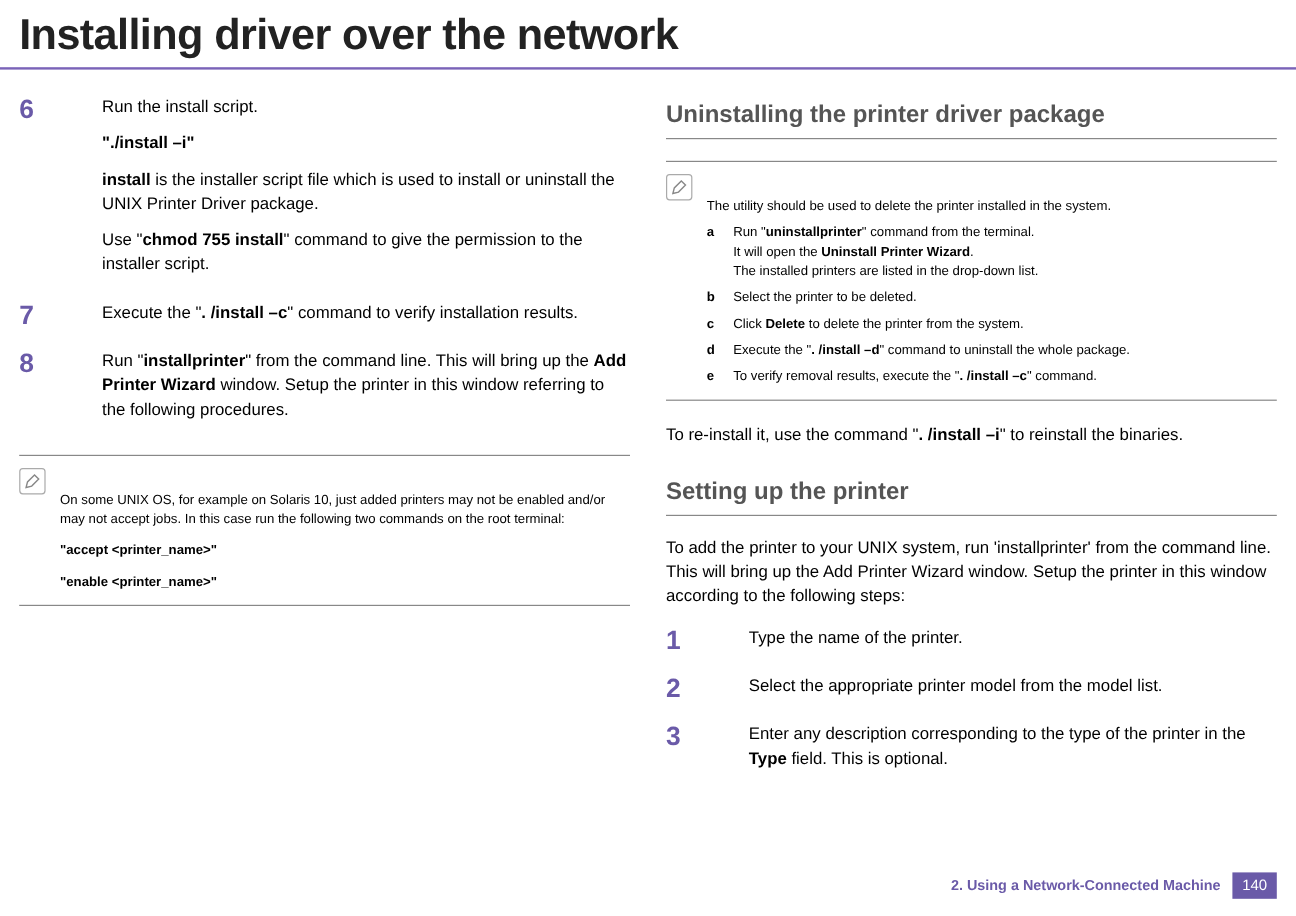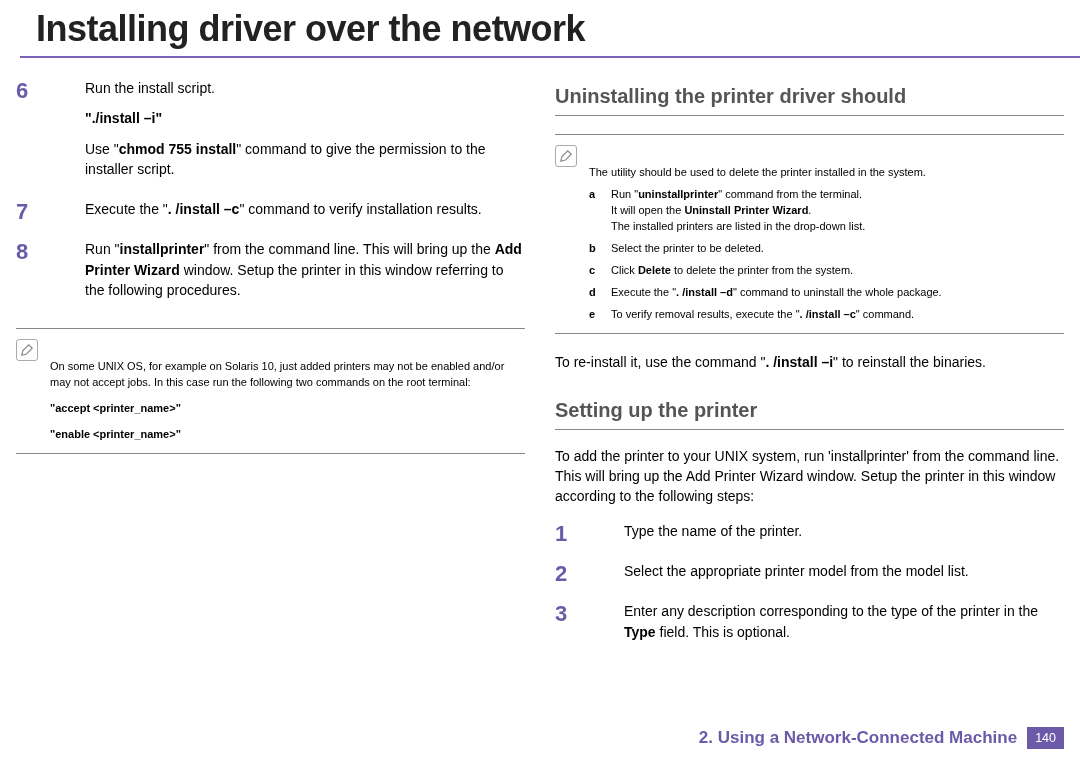--- a/index.html
+++ b/index.html
@@ -12,21 +12,20 @@
     position: relative;
     overflow: hidden;
   }
   .page-title {
     font-size: 36px;
     font-weight: bold;
     padding: 8px 16px 6px 16px;
     border-bottom: 2px solid #7a63b8;
     color: #222;
     letter-spacing: -0.5px;
-    margin-left: 20px;
   }
   .columns {
     display: flex;
     padding: 20px 16px 0 16px;
     gap: 30px;
   }
   .col {
     flex: 1;
     min-width: 0;
     font-size: 14px;
@@ -91,21 +90,21 @@
   .footer {
     position: absolute;
     bottom: 14px;
     right: 16px;
     display: flex;
     align-items: center;
     gap: 10px;
   }
   .footer-text {
     color: #6a5aa8;
-    font-size: 17px;
+    font-size: 12px;
     font-weight: bold;
   }
   .page-num {
     background: #6a5aa8;
     color: #fff;
     font-size: 12.5px;
     font-weight: normal;
     padding: 4px 8px;
   }
   b { font-weight: bold; }
@@ -117,20 +116,21 @@
 
 <div class="columns">
 
   <div class="col">
 
     <div class="num-row">
       <div class="num">6</div>
       <div class="num-body">
         <p>Run the install script.</p>
         <p><b>"./install –i"</b></p>
+        <p><b>install</b><span> is the installer script file which is used to install or uninstall the UNIX Printer Driver package.</span></p>
         <p><span>Use "</span><b>chmod 755 install</b><span>" command to give the permission to the installer script.</span></p>
       </div>
     </div>
 
     <div class="num-row">
       <div class="num">7</div>
       <div class="num-body">
         <p><span>Execute the "</span><b>. /install –c</b><span>" command to verify installation results.</span></p>
       </div>
     </div>
@@ -152,21 +152,21 @@
         <p>On some UNIX OS, for example on Solaris 10, just added printers may not be enabled and/or may not accept jobs. In this case run the following two commands on the root terminal:</p>
         <p><b>"accept &lt;printer_name&gt;"</b></p>
         <p style="margin-bottom:0"><b>"enable &lt;printer_name&gt;"</b></p>
       </div>
     </div>
 
   </div>
 
   <div class="col">
 
-    <h2 class="sub-head">Uninstalling the printer driver should</h2>
+    <h2 class="sub-head">Uninstalling the printer driver package</h2>
 
     <div class="note-box">
       <div class="note-icon">
         <svg viewBox="0 0 24 24">
             <path d="M3 21 L5 13 L15 3 L21 9 L11 19 Z" fill="none" stroke="#888" stroke-width="2"></path>
           </svg>
       </div>
       <div class="note-body">
         <p style="margin-bottom:6px">The utility should be used to delete the printer installed in the system.</p>
         <div class="list-row">

